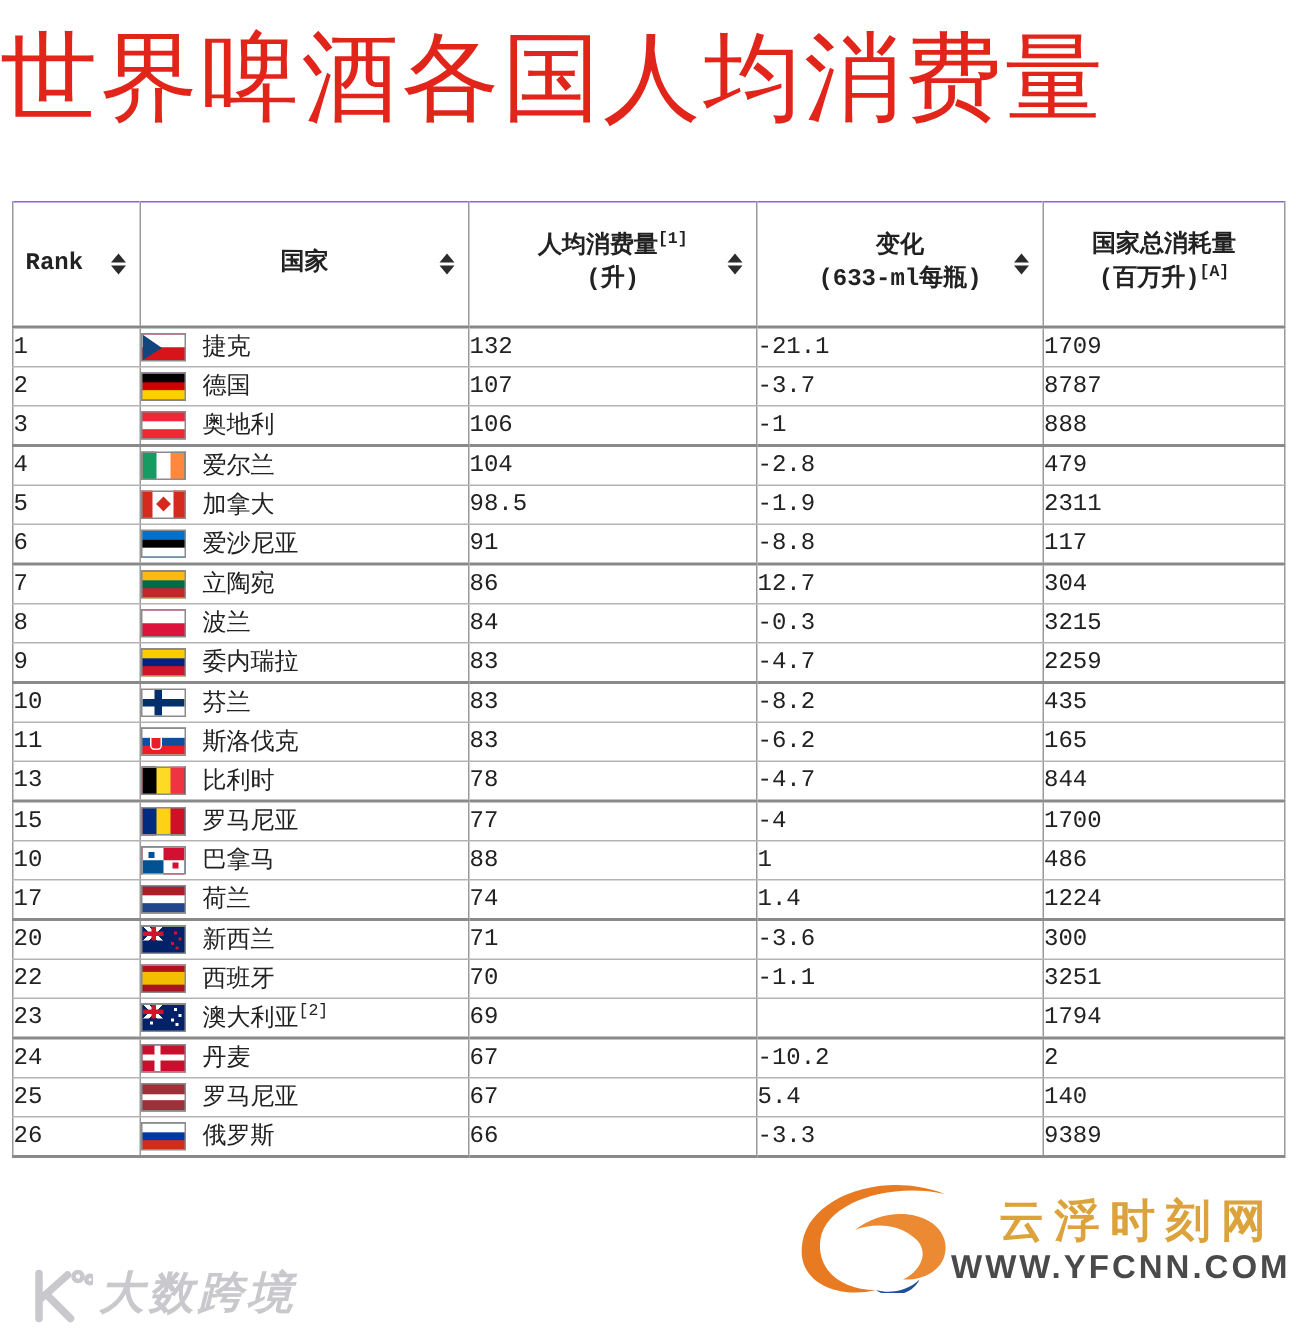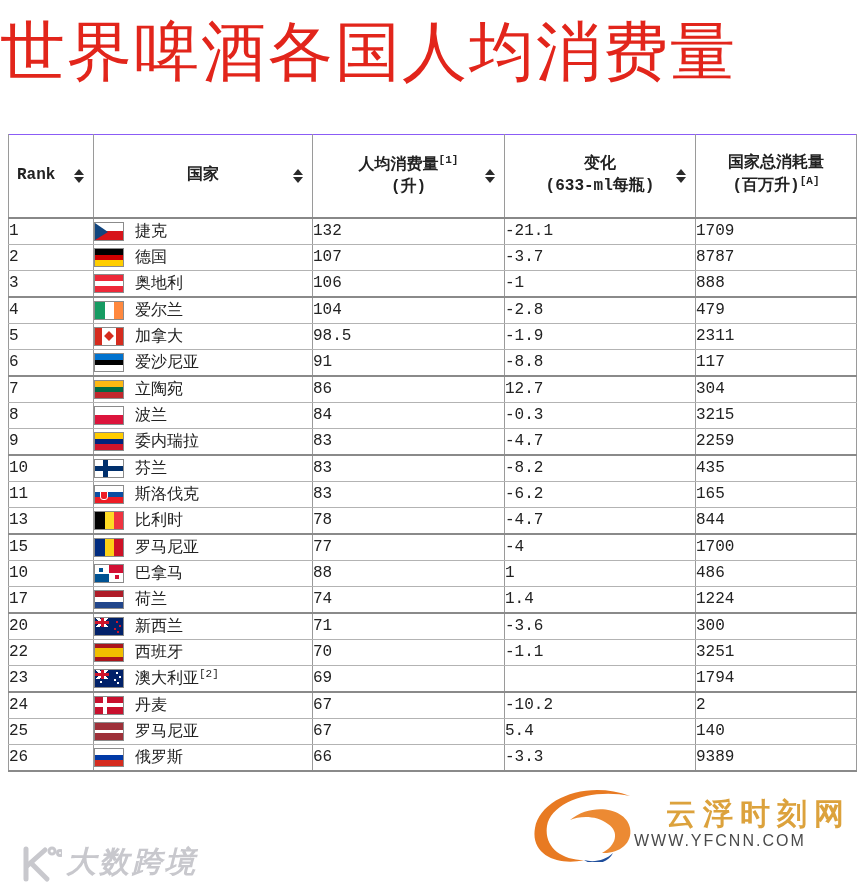--- a/index.html
+++ b/index.html
@@ -92,21 +92,21 @@
          linear-gradient(#fff,#fff) 8px 0/4px 100% no-repeat,#c8102e;}
   .f-lv{background:linear-gradient(#9e3039 0 40%,#fff 40% 60%,#9e3039 60%);}
   .f-ru{background:linear-gradient(#fff 0 34%,#0039a6 34% 67%,#d52b1e 67%);}
 
   
   .wm-yfcnn{position:absolute;left:526px;top:784px;width:312px;height:80px;pointer-events:none;}
   .wm-swirl{position:absolute;left:0;top:2px;}
   .wm-sitename{position:absolute;left:140px;top:10px;font-family:"Liberation Serif","DejaVu Serif",serif;
     font-weight:bold;font-size:30px;letter-spacing:7px;white-space:nowrap;}
   .wm-url{position:absolute;left:108px;top:48px;font-family:"Liberation Sans","DejaVu Sans",sans-serif;
-    font-weight:normal;font-size:16px;letter-spacing:2px;color:#4a4a4a;white-space:nowrap;}
+    font-weight:bold;font-size:22px;letter-spacing:2px;color:#4a4a4a;white-space:nowrap;}
   .wm-dashu{position:absolute;left:20px;top:842px;display:flex;align-items:center;pointer-events:none;font-style:italic;}
   .wm-dashu-text{font-family:"Liberation Sans","DejaVu Sans",sans-serif;font-weight:bold;
     font-size:30px;letter-spacing:3px;margin-left:4px;}
 </style>
 </head>
 <body>
 
 <div class="page">
 
   <h1 class="page-title" style="color: rgb(226, 37, 27);">世界啤酒各国人均消费量</h1>

